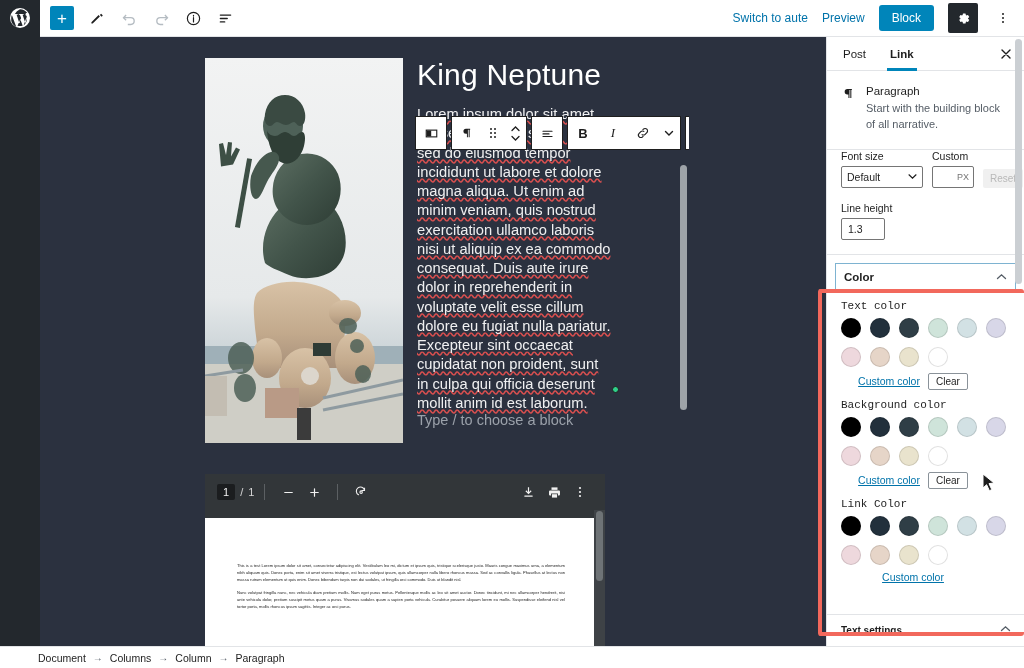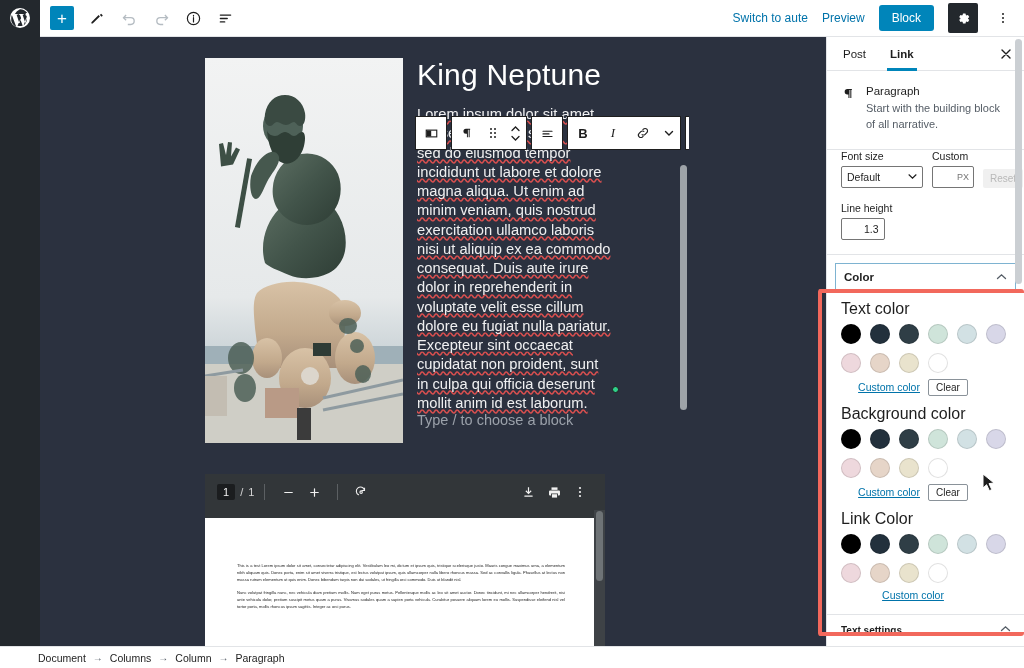--- a/index.html
+++ b/index.html
@@ -212,38 +212,38 @@
     justify-content:flex-end; padding-right: 4px; background:#fff; cursor: text;
   }
   .reset-btn {
     background: #f0f0f0; color: #b9b9b9; font-size: 10px;
     padding: 4px 7px; border-radius: 2px; cursor: pointer;
   }
   .lh-label { font-size: 10.5px; color: #1e1e1e; padding: 14px 14px 4px 14px; }
   .lh-in {
     margin-left: 14px; width: 44px; height: 22px; border: 1px solid #757575;
     border-radius: 2px; font-size: 10.5px; color: #1e1e1e;
-    display: flex; align-items: center; padding-left: 22px; cursor: text;
+    display: flex; align-items: center; padding-left: 6px; cursor: text;
   }
   .divider { height: 1px; background: #e2e4e7; margin: 14px 0 0 0; }
 
   
   .hl {
     position: absolute; left: 818px; top: 289px; width: 206px; height: 347px;
     border: 4px solid #f2685c; border-right: none; border-radius: 3px;
     z-index: 40; pointer-events: none;
   }
   .colorpanel-head {
     margin: 8px 8px 0 8px; border: 1px solid #7eb3d1;
     display: flex; align-items: flex-end; justify-content: space-between;
     padding: 7px 8px; font-size: 11.5px; font-weight: bold; color: #1e1e1e;
     cursor: pointer;
   }
   .cgroup { padding: 9px 0 0 14px; }
-  .cgroup-label { font-size: 16px; color: #1e1e1e; margin-bottom: 6px; }
+  .cgroup-label { font-size: 11px; color: #1e1e1e; margin-bottom: 6px; font-family: Liberation Mono, monospace; }
   .swatches { display: flex; flex-wrap: wrap; gap: 9px; width: 176px; }
   .sw {
     width: 20px; height: 20px; border-radius: 50%; cursor: pointer;
     box-shadow: inset 0 0 0 1px rgba(0,0,0,.12);
   }
   .crow {
     display: flex; align-items: center; justify-content: center;
     gap: 8px; padding: 6px 12px 0 0; width: 184px;
   }
   .custom-link {

